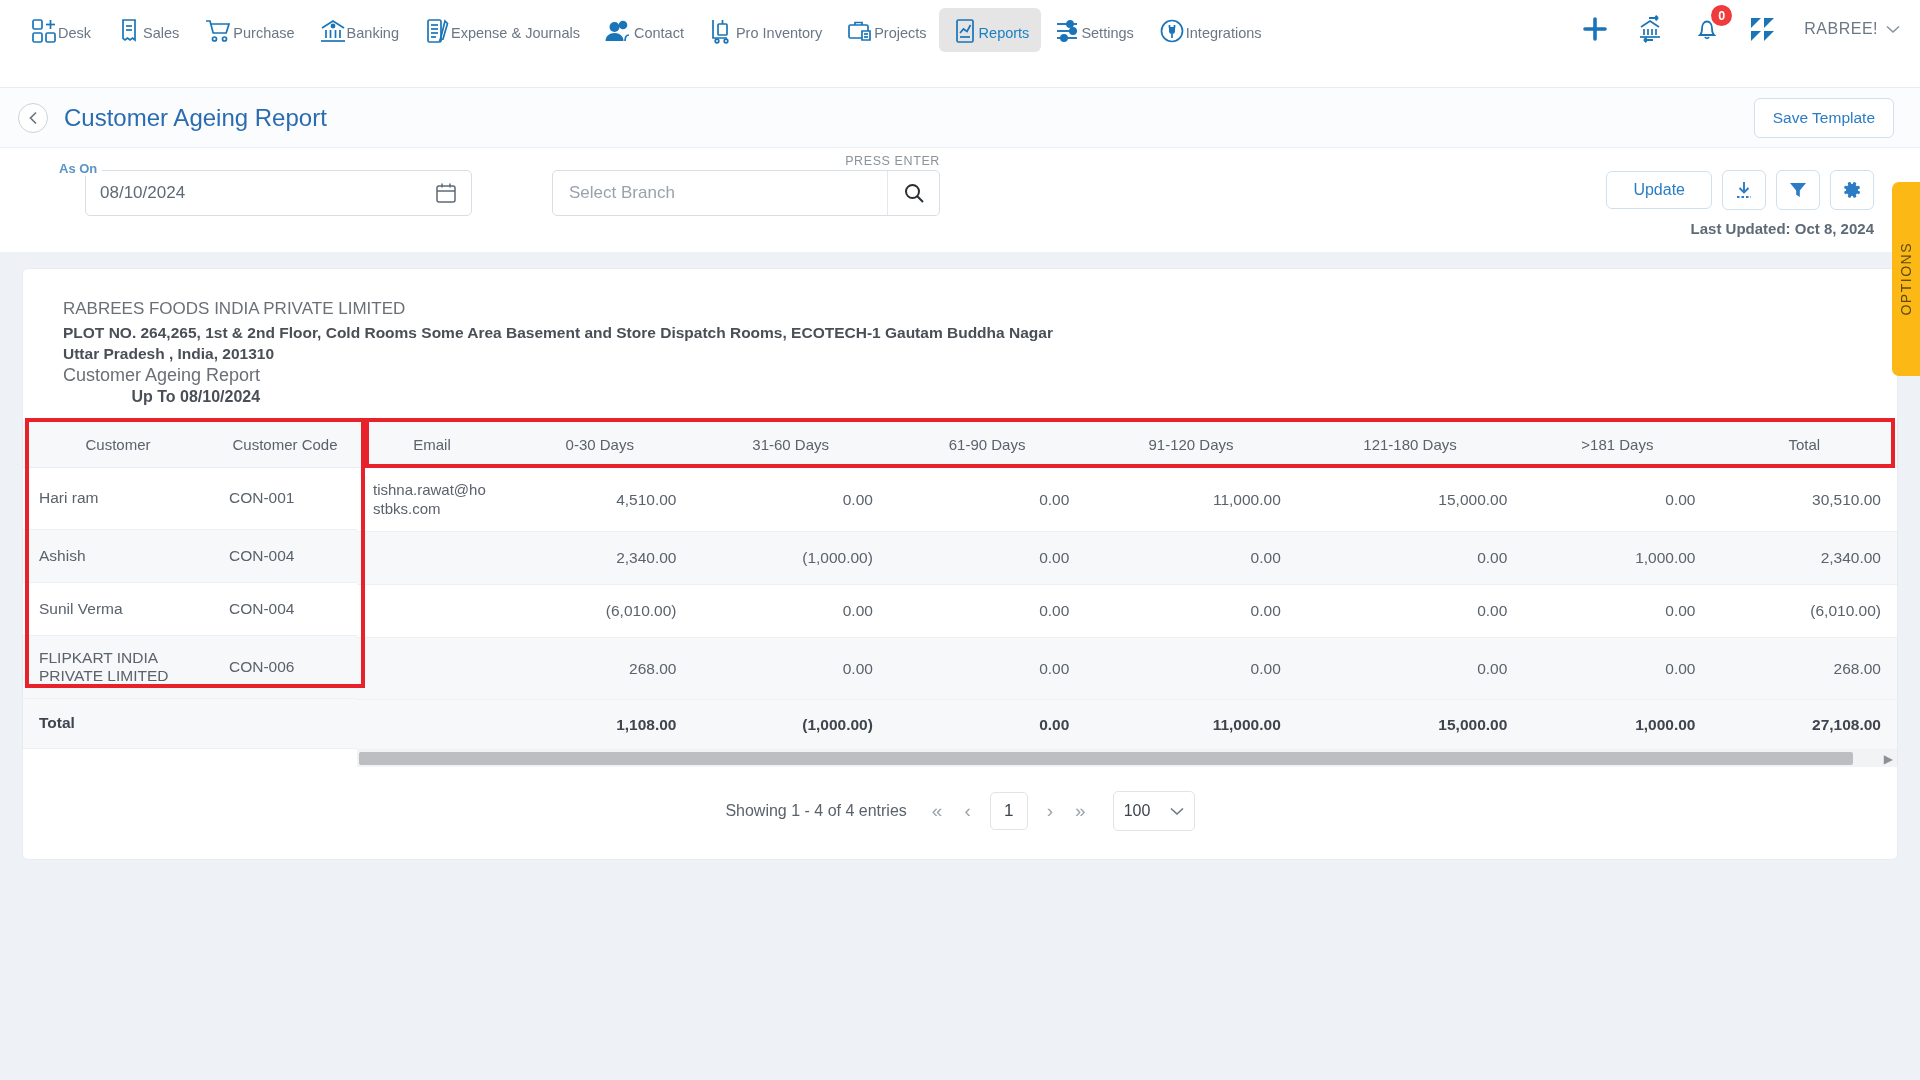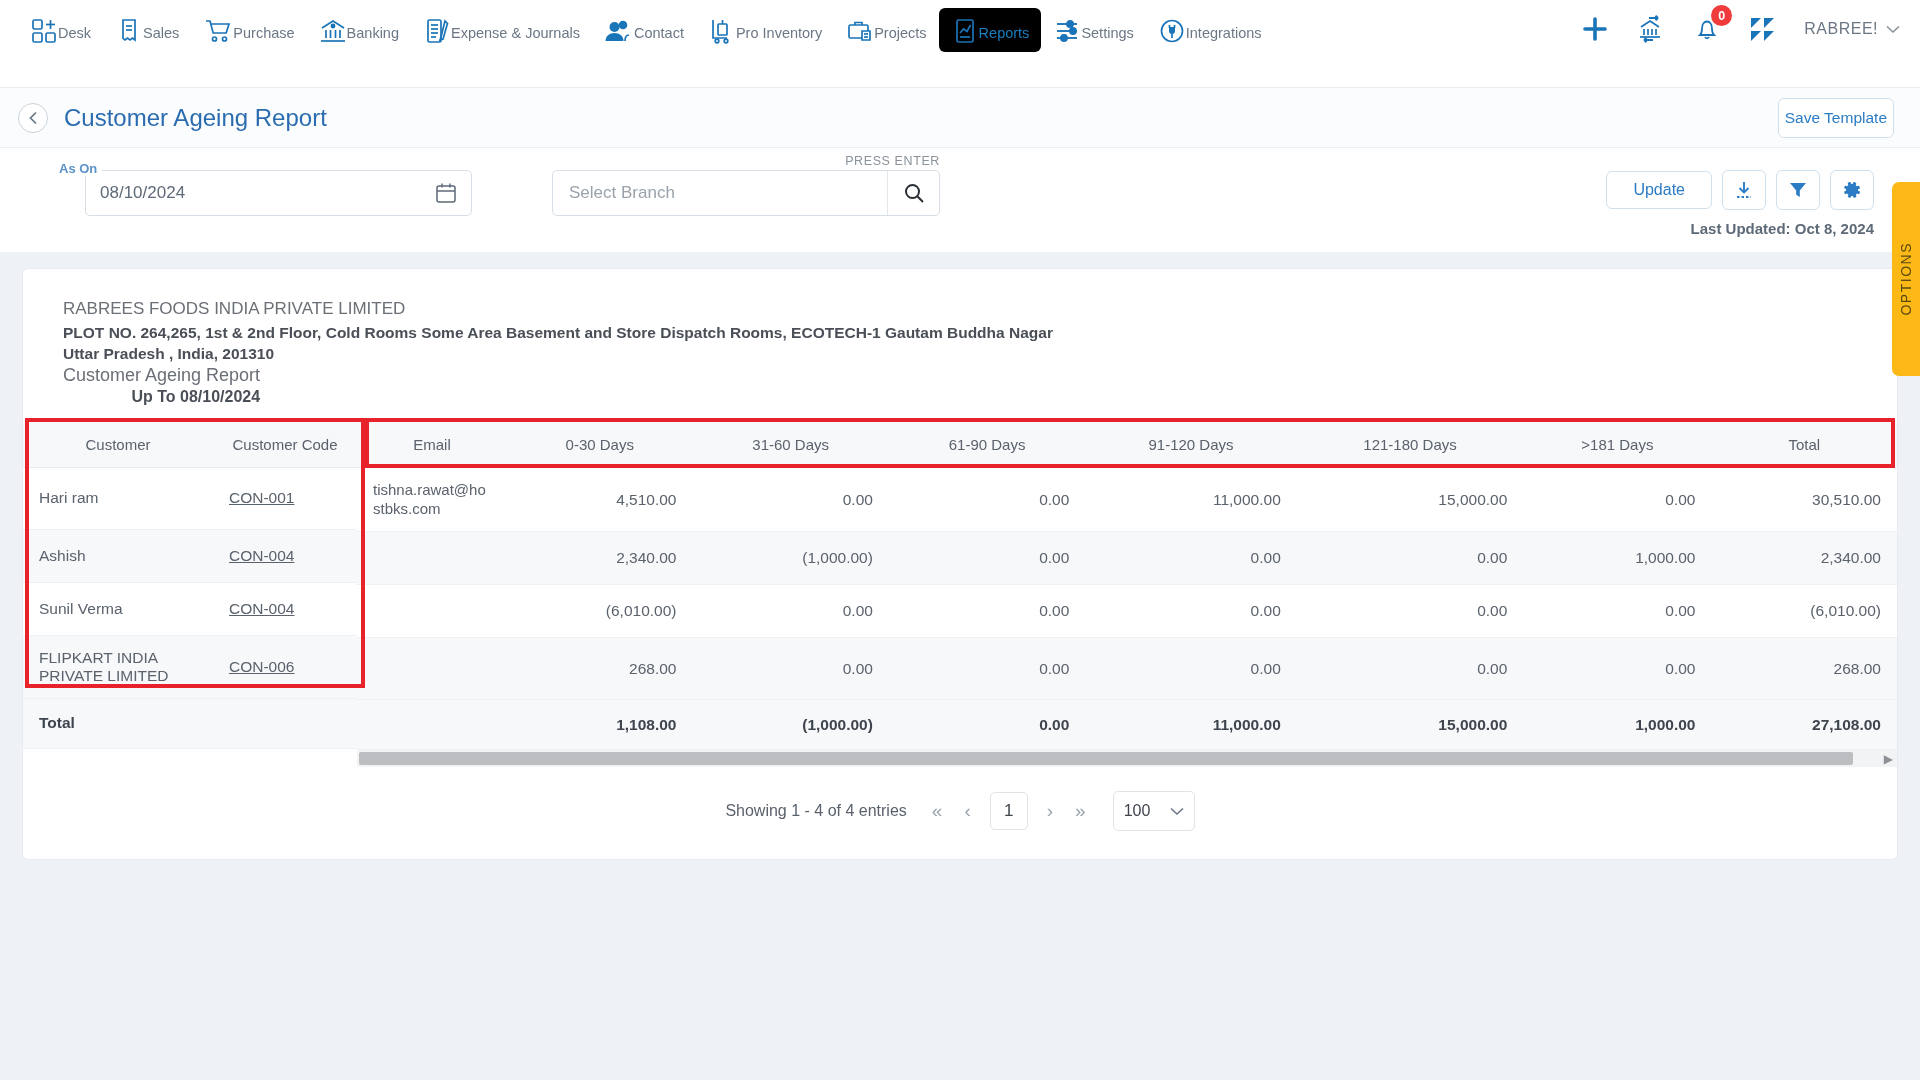--- a/index.html
+++ b/index.html
@@ -17,21 +17,21 @@
     padding: 8px 22px 0 18px;
     border-bottom: 1px solid #e9edf2;
     position: relative;
   }
   .nav-items { display: flex; align-items: flex-start; gap: 0; }
   .nav-item {
     display: flex; flex-direction: row; align-items: center;
     padding: 6px 12px 4px; min-width: 62px;
     cursor: pointer; border-radius: 6px;
   }
-  .nav-item.active { background: #000000; text-align: right; }
+  .nav-item.active { background: #e5e5e5; text-align: right; }
   .nav-item .ico { height: 34px; display: flex; align-items: center; justify-content: center; }
   .nav-item .lbl {
     font-size: 14.5px; color: #6b7785; margin-top: 3px; white-space: nowrap;
   }
   .nav-item.active .lbl { color: #1a7fc1; }
 
   .nav-right {
     position: absolute; right: 20px; top: 14px;
     display: flex; align-items: center; gap: 26px;
   }
@@ -59,21 +59,21 @@
   .title-left { display: flex; align-items: center; gap: 16px; }
   .back-btn {
     width: 30px; height: 30px; border-radius: 50%;
     border: 1px solid #ccd3da; background: #fff;
     display: flex; align-items: center; justify-content: center;
     cursor: pointer; color: #6b7785; font-size: 15px;
   }
   .page-title { font-size: 24px; color: #2b6cb0; font-weight: 400; }
   .save-template {
     border: 1px solid #cfe0ee; background: #fff; color: #2b7cc4;
-    font-size: 15.5px; padding: 10px 6px; border-radius: 6px; cursor: pointer;
+    font-size: 15.5px; padding: 10px 18px; border-radius: 6px; cursor: pointer;
     font-family: "Liberation Sans", sans-serif;
   }
 
   
   .filterbar {
     background: #fff; margin: 0; padding: 22px 26px 18px 42px;
     position: relative; min-height: 104px;
   }
   .fb-row { display: flex; align-items: flex-start; gap: 38px; }
   .field-ason {
@@ -174,21 +174,21 @@
   }
   tr.alt td { background: #f7f8fa; }
   tr.totalrow td { background: #f7f8fa; font-weight: 700; color: #3f454e; }
   .num { text-align: right; }
   .ctr { text-align: center; }
   .email-cell { font-size: 15px; line-height: 1.25; word-break: break-all; }
 
   .frozen th.c-cust { text-align: center; width: 190px; }
   .frozen th.c-code { text-align: center; }
   .frozen td.c-cust { text-align: left; }
-  .frozen td.c-code { text-align: left; text-decoration: underline; }
+  .frozen td.c-code { text-align: left; }
 
   
   .redbox { position: absolute; border: 4px solid #e8222a; pointer-events: none; z-index: 20; }
 
   
   .hscroll {
     height: 17px; background: #f2f3f5; margin: 0 0 0 334px;
     display: flex; align-items: center; position: relative;
   }
   .hthumb { height: 13px; background: #bcbec1; border-radius: 2px; width: 97%; margin-left: 2px; }

